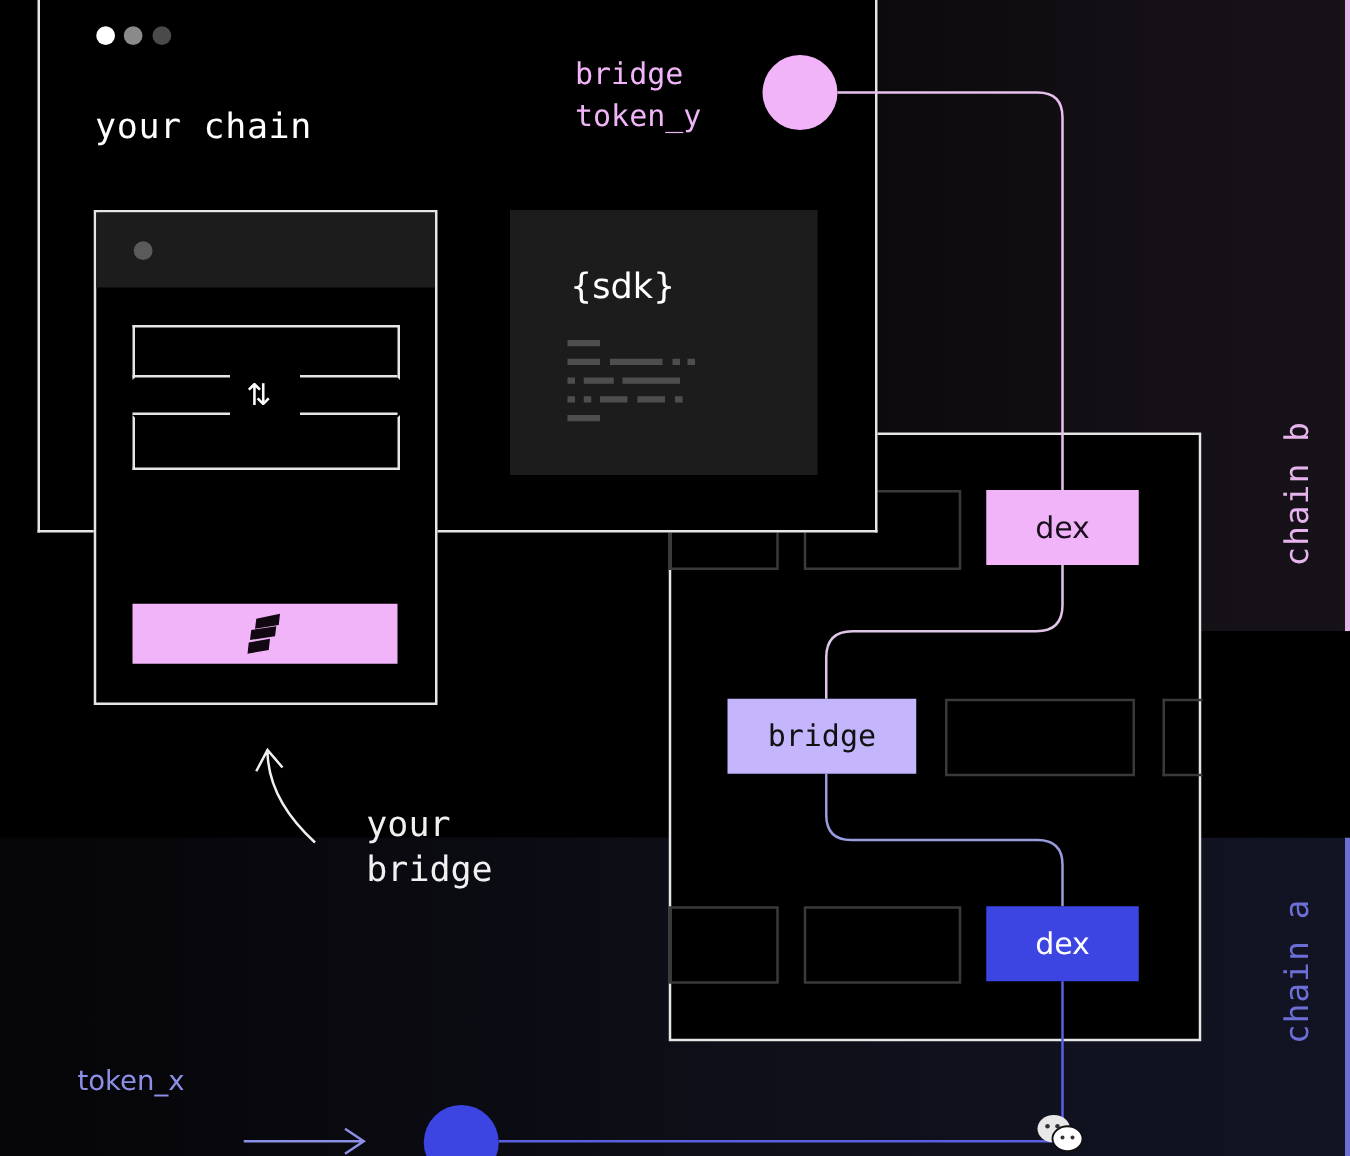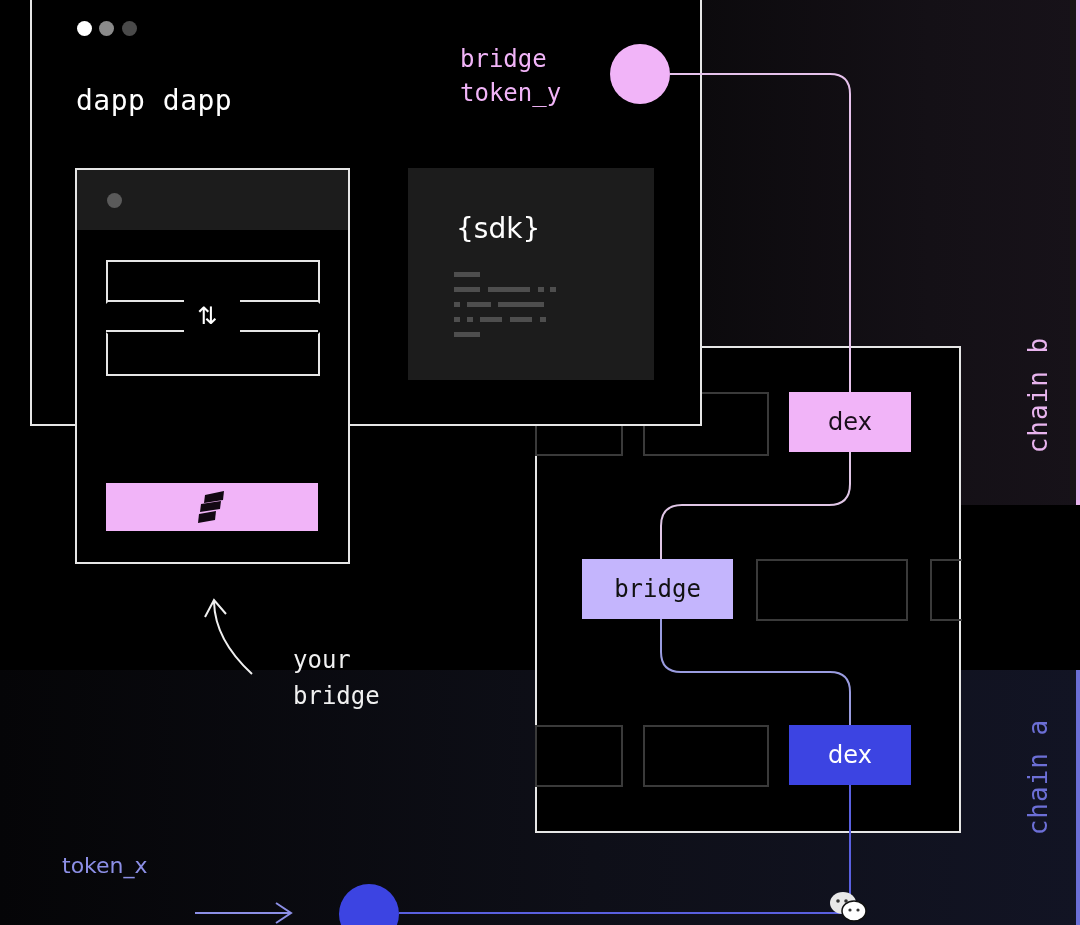--- a/index.html
+++ b/index.html
@@ -70,21 +70,21 @@
 
     
     .chain-label {
       position: absolute; transform: rotate(-90deg); transform-origin: center;
       font-size: 26px; letter-spacing: 1px; white-space: nowrap;
     }
     #chain-b-label { left: 968px; top: 380px; color: #e8b4ee; width: 140px; text-align: center; }
     #chain-a-label { left: 968px; top: 762px; color: #6c6fd6; width: 140px; text-align: center; }
 
     
-    #widget-caption { left: 293px; top: 642px; color: #f0f0f0; font-size: 24px; line-height: 36px; }
+    #widget-caption { left: 293px; top: 642px; color: #f0f0f0; font-size: 28px; line-height: 36px; }
     #token-x-label { left: 62px; top: 853px; color: #8c8fe6; font-size: 22px; font-family: "DejaVu Sans", sans-serif; }
     #token-x-circle { left: 339px; top: 884px; width: 60px; height: 60px; border-radius: 50%; background: #3c44e2; }
 
     #watermark {
       left: 828px; top: 890px; display: flex; align-items: center; gap: 6px;
       color: #fff; font-size: 27px; font-family: "DejaVu Sans", sans-serif;
     }
 
     svg.overlay { position: absolute; left: 0; top: 0; pointer-events: none; }
   </style>
@@ -107,21 +107,21 @@
 
   <div class="ghost" style="left:-2px;top:377px;width:84px;height:58px;"></div>
   <div class="ghost" style="left:106px;top:377px;width:122px;height:58px;"></div>
 </div>
 
 <div id="dapp-window" class="abs">
   <div class="abs dot" style="left: 45px; background: rgb(255, 255, 255);"></div>
   <div class="abs dot" style="left: 67px; background: rgb(138, 138, 138);"></div>
   <div class="abs dot" style="left: 90px; background: rgb(74, 74, 74);"></div>
 </div>
-<div id="dapp-title" class="abs">dapp dapp</div>
+<div id="dapp-title" class="abs">your chain</div>
 
 <div id="sdk-panel" class="abs">
   <div id="sdk-title" class="abs">{sdk}</div>
   <div class="code-bar" style="left:46px;top:104px;width:26px;"></div>
   <div class="code-bar" style="left:46px;top:119px;width:26px;"></div>
   <div class="code-bar" style="left:80px;top:119px;width:42px;"></div>
   <div class="code-bar" style="left:130px;top:119px;width:6px;"></div>
   <div class="code-bar" style="left:142px;top:119px;width:6px;"></div>
   <div class="code-bar" style="left:46px;top:134px;width:6px;"></div>
   <div class="code-bar" style="left:59px;top:134px;width:24px;"></div>

